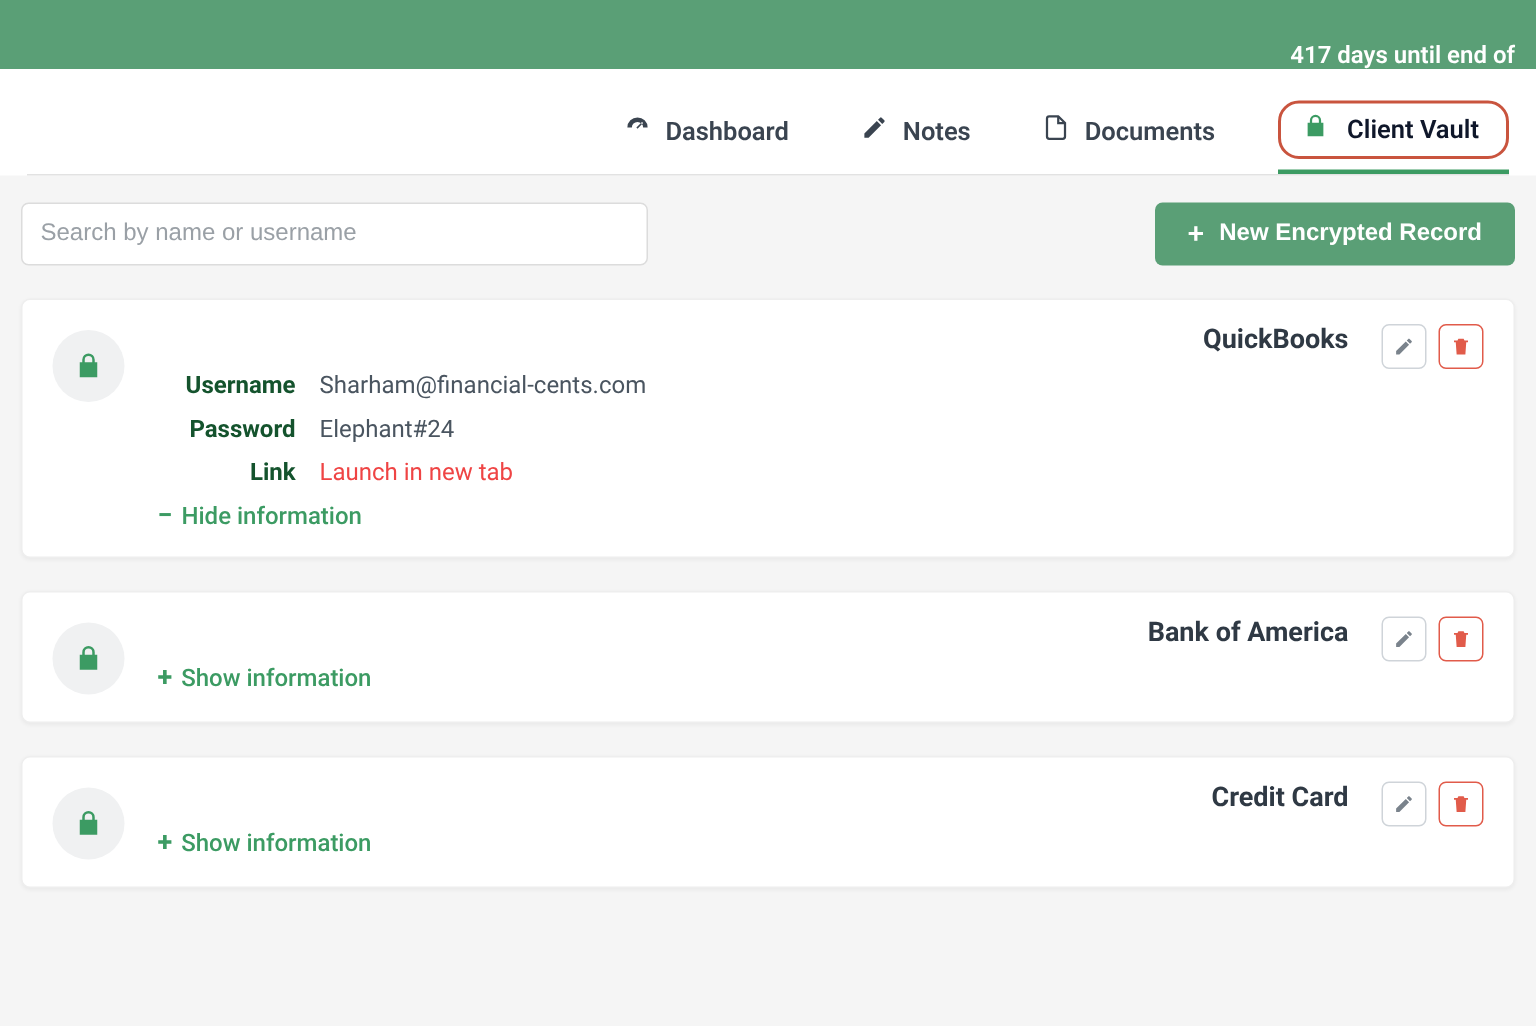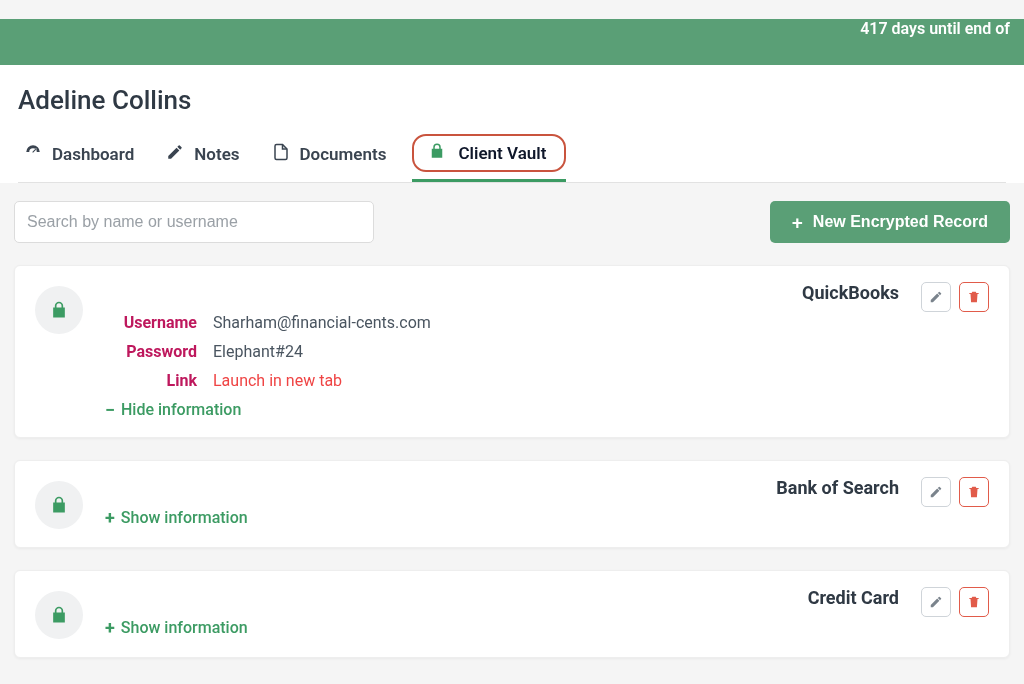--- a/index.html
+++ b/index.html
@@ -8,41 +8,41 @@
     background: #f5f5f5;
     width: 1024px;
     height: 684px;
     overflow: hidden;
   }
   .topbar {
     background: #5a9f76;
     color: #fff;
     height: 46px;
     display: flex;
-    align-items: flex-start;
+    align-items: flex-end;
     justify-content: flex-end;
     padding: 0 14px;
     font-size: 16px;
     font-weight: 600;
-    margin-top: 19px;
   }
   .header {
     background: #fff;
     padding: 20px 18px 0 18px;
   }
   .page-title {
     font-size: 26px;
     color: #2f3944;
     font-weight: 500;
     margin-bottom: 18px;
   }
   .tabs {
     display: flex;
-    gap: 20px;
+    gap: 36px;
     border-bottom: 1px solid #e2e2e2;
+    justify-content: flex-end;
   }
   .tab {
     display: flex;
     align-items: center;
     gap: 10px;
     padding: 10px 6px 14px 6px;
     font-size: 17px;
     color: #3a4450;
     font-weight: 600;
     cursor: pointer;
@@ -70,21 +70,21 @@
   .content {
     padding: 18px 14px;
   }
   .toolbar {
     display: flex;
     justify-content: space-between;
     align-items: center;
     margin-bottom: 22px;
   }
   .search {
-    width: 360px;
+    width: 418px;
     height: 42px;
     border: 1px solid #dcdcdc;
     border-radius: 5px;
     padding: 14px 12px;
     font-size: 16px;
     color: #555;
     background: #fff;
   }
   .search::placeholder { color: #9aa0a6; }
   .new-btn {
@@ -135,21 +135,21 @@
   }
   .info-row {
     display: flex;
     gap: 16px;
     margin-bottom: 10px;
     font-size: 16px;
   }
   .info-label {
     width: 92px;
     font-weight: 700;
-    color: #be185d;
+    color: #14532d;
   }
   .info-value { color: #4a5560; }
   .link-value { color: #ef4444; cursor: pointer; }
   .toggle-link {
     display: flex;
     align-items: center;
     gap: 6px;
     color: #3c9b63;
     font-size: 16px;
     font-weight: 500;
@@ -178,21 +178,20 @@
   .icon-btn.delete svg { fill: #e15b4a; }
 </style>
 </head>
 <body>
 
 <div class="topbar">
   <span>417 days until end of</span>
 </div>
 
 <div class="header">
-  <h1 class="page-title">Adeline Collins</h1>
   <div class="tabs">
 
     <div class="tab">
       <span>
         <svg viewBox="0 0 24 24" fill="#3a4450">
             <path d="M12 3a9 9 0 00-9 9h4a5 5 0 0110 0h4a9 9 0 00-9-9zm-1 9l5-5 1 1-5 5-1-1z"></path>
           </svg>
       </span>
       <span>Dashboard</span>
     </div>
@@ -281,21 +280,21 @@
     </div>
   </div>
 
   <div class="record">
     <div class="lock-badge">
       <svg viewBox="0 0 24 24">
           <path d="M17 9V7a5 5 0 00-10 0v2H5v12h14V9h-2zm-8 0V7a3 3 0 016 0v2H9z"></path>
         </svg>
     </div>
     <div class="record-body">
-      <div class="record-title">Bank of Search</div>
+      <div class="record-title">Bank of America</div>
       <div class="toggle-link">
         <span class="sym">+</span>
         <span>Show information</span>
       </div>
     </div>
     <div class="record-actions">
       <div class="icon-btn edit">
         <svg viewBox="0 0 24 24">
             <path d="M3 17.25V21h3.75L17.81 9.94l-3.75-3.75L3 17.25zM20.71 7.04a1 1 0 000-1.41l-2.34-2.34a1 1 0 00-1.41 0l-1.83 1.83 3.75 3.75 1.83-1.83z"></path>
           </svg>

